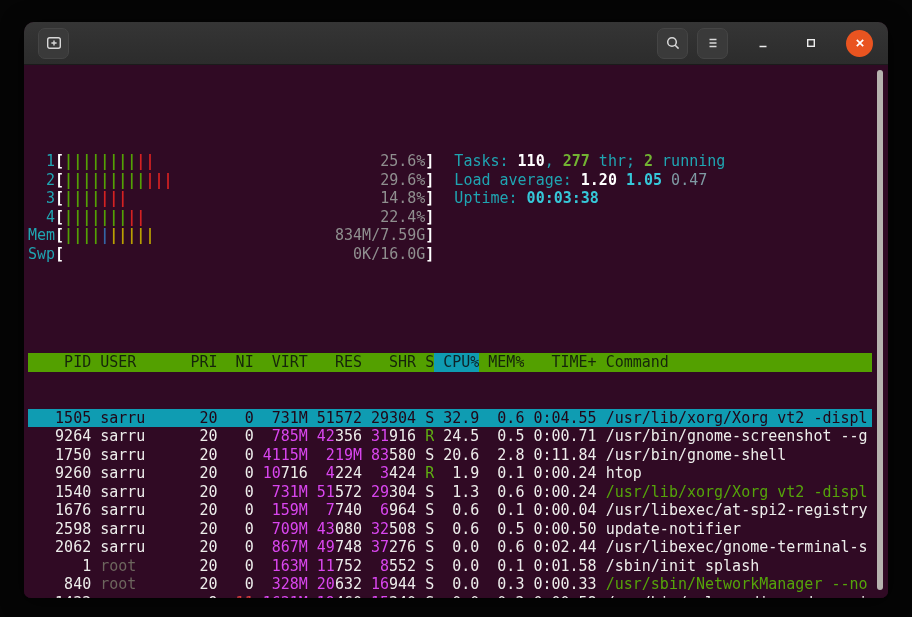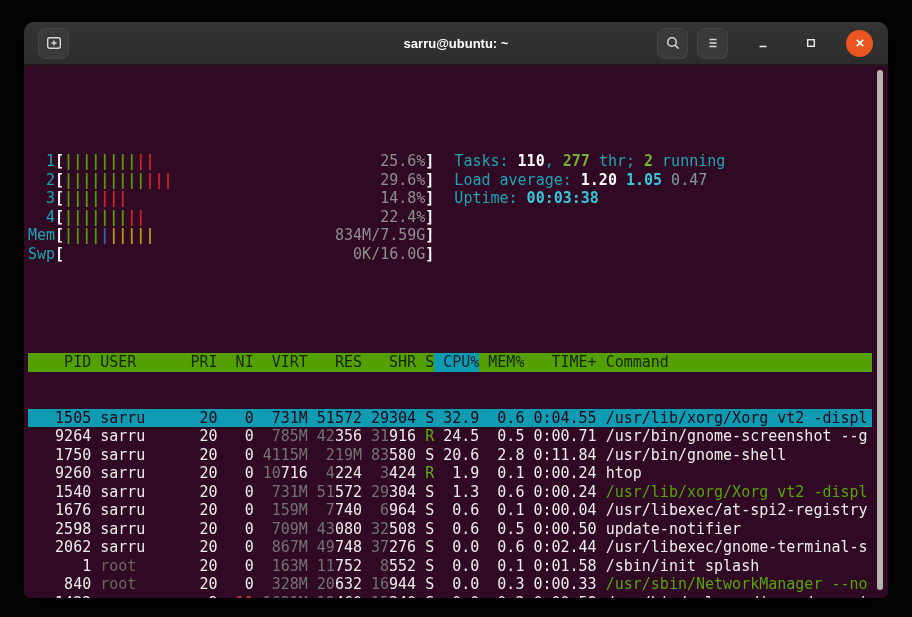--- a/index.html
+++ b/index.html
@@ -40,21 +40,21 @@
   .seg-cb{color:#36c8d9;font-weight:bold}
   .seg-dim{color:#7f9aa3}
   .gap{height:16px;}
   .trow{display:flex;height:18.5px;width:844px;}
   .cell{display:inline-block;white-space:pre;overflow:hidden;}
   .ar{text-align:right}.al{text-align:left}
   .grow{flex:1;}
   .thead{background:#53a000;color:#16260a;}
   .thead .hl{background:#0f9cb2;color:#0e2328;}
   .sel{background:#0f9cb2;color:#210617;}
-  .t-cyan{color:#737373}
+  .t-cyan{color:#d946ef}
   .t-statR{color:#5fae12}
   .t-red{color:#d43d3d}
   .t-root{color:#6d665e}
   .t-cmdgreen{color:#55a40a}
   .scrollbar{position:absolute;right:5px;top:48px;bottom:8px;width:6px;border-radius:3px;
              background:#b7b3af;}
 </style>
 </head>
 <body>
 
@@ -62,21 +62,20 @@
   <div class="window">
     <div class="titlebar">
       <button class="tb-btn tb-left">
         <span style="display:flex">
           <svg width="16" height="16" viewBox="0 0 16 16" fill="none" stroke="#d9d9d9" stroke-width="1.4">
             <rect x="1.7" y="2.7" width="12.6" height="10.6" rx="2"></rect>
             <path d="M8 5.4 V10.6 M5.4 8 H10.6"></path>
           </svg>
         </span>
       </button>
-      <div class="title">sarru@ubuntu: ~</div>
       <div class="tb-right">
         <button class="tb-btn">
           <span style="display:flex">
             <svg width="16" height="16" viewBox="0 0 16 16" fill="none" stroke="#d9d9d9" stroke-width="1.5">
               <circle cx="7" cy="7" r="4.3"></circle>
               <path d="M10.2 10.2 L13.6 13.6"></path>
             </svg>
           </span>
         </button>
         <button class="tb-btn">

